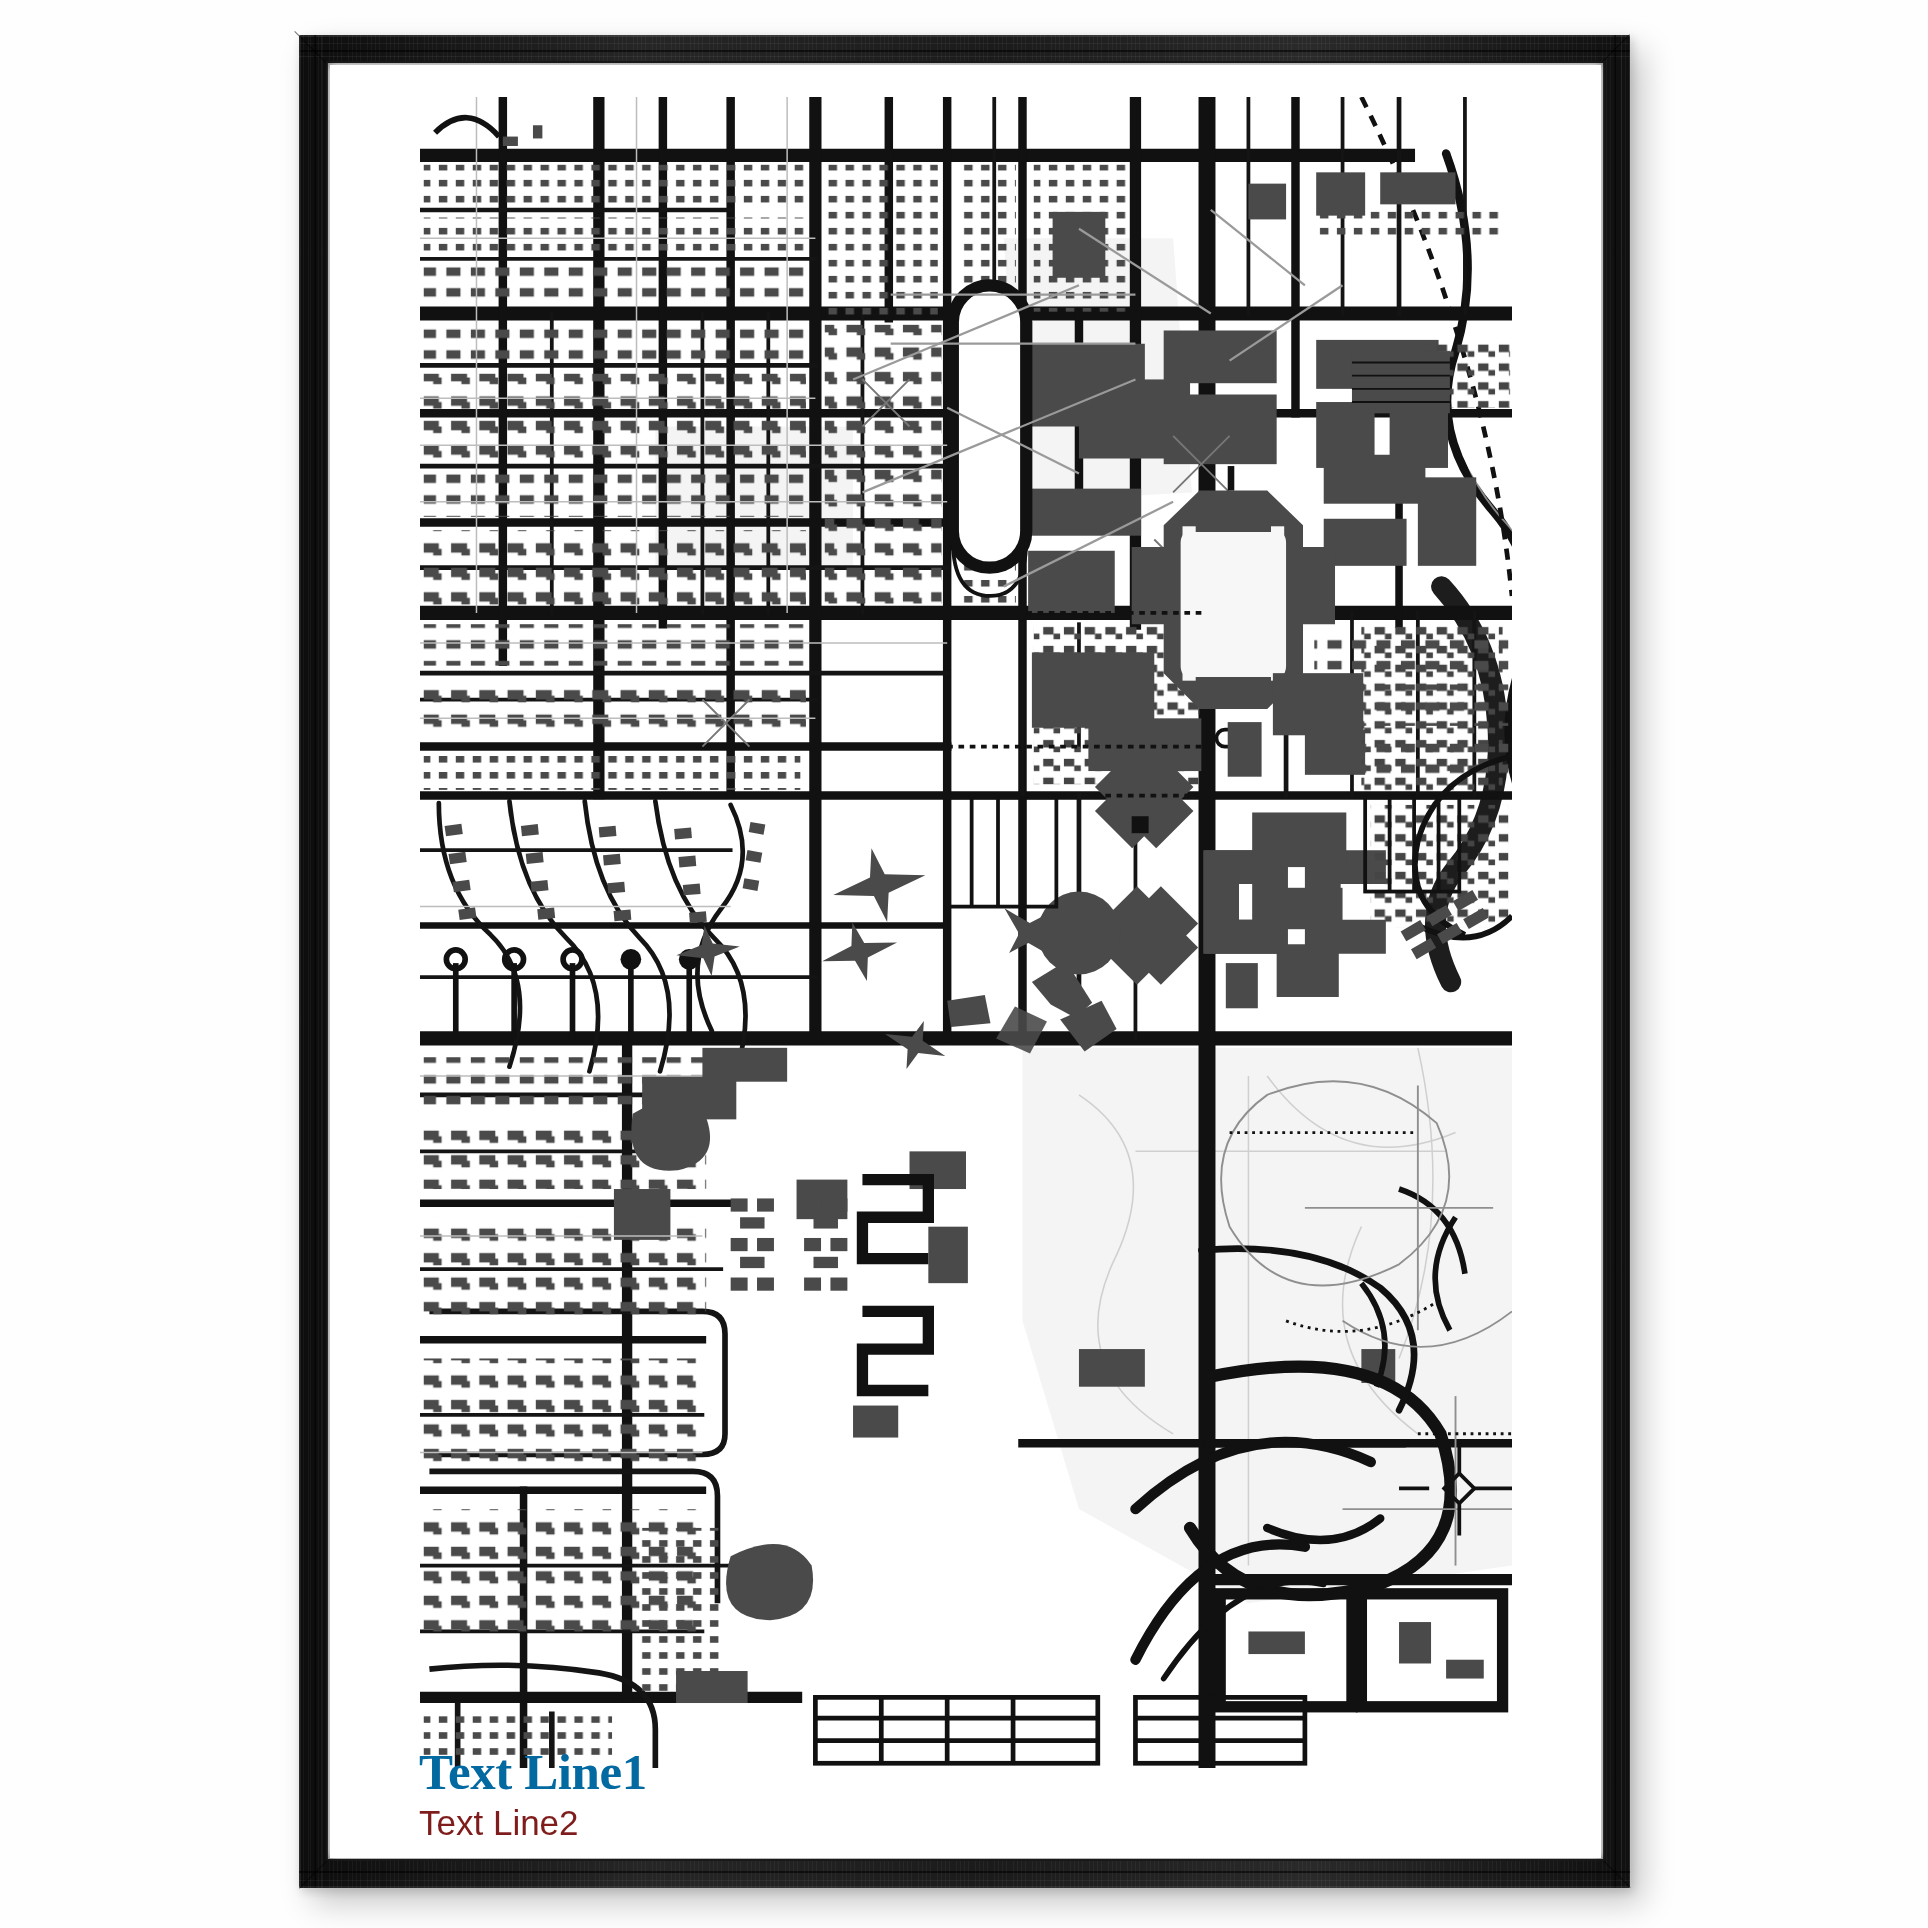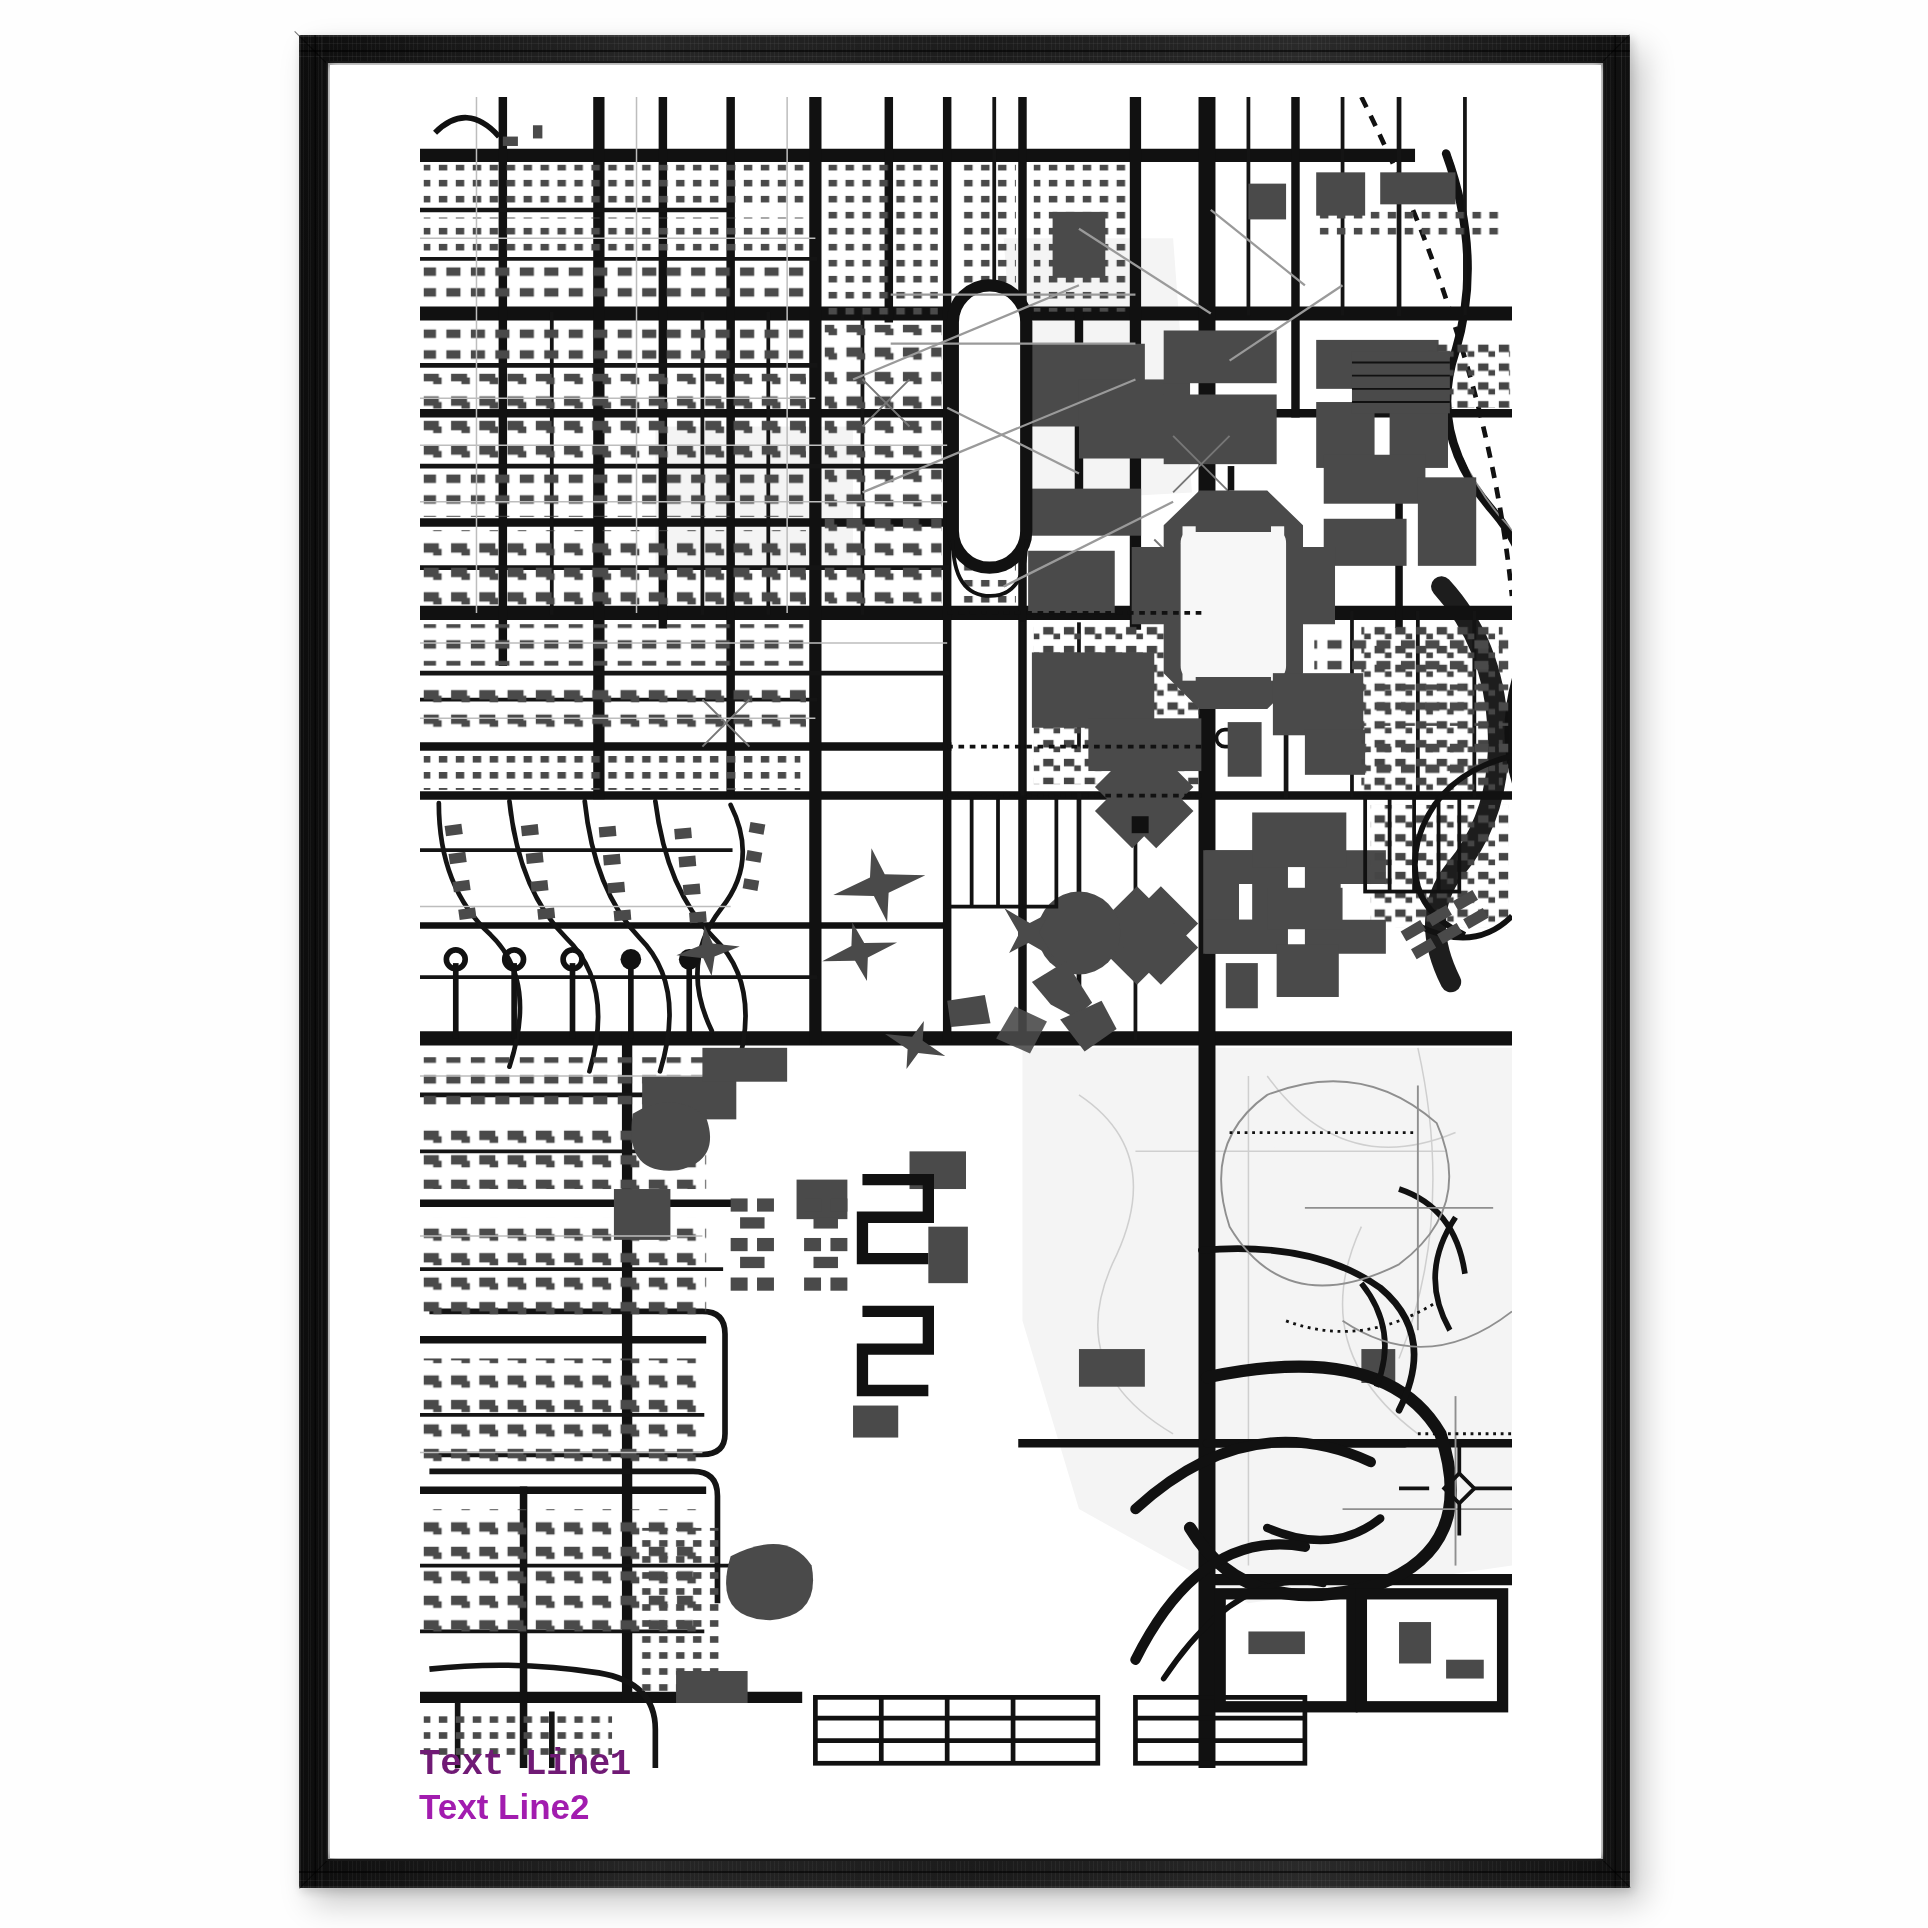--- a/index.html
+++ b/index.html
@@ -59,34 +59,34 @@
   .map-wrap svg{display:block;}
 
   
   .caption{
     position:absolute;
     left:89px;
     top:1681px;
     width:942px;
   }
   .cap-line1{
-    font-family:Liberation Mono, monospace;
+    font-family:Liberation Serif, serif;
     font-weight:bold;
-    font-size:36px;
+    font-size:51px;
     line-height:1.04;
-    color:#701a75;
+    color:#0369a1;
     letter-spacing:-0.4px;
     white-space:nowrap;
   }
   .cap-line2{
     font-family:"Liberation Sans", sans-serif;
-    font-weight:bold;
+    font-weight:normal;
     font-size:35px;
     line-height:1.12;
-    color:#a21caf;
+    color:#7f1d1d;
     letter-spacing:0px;
     margin-top:3.8px;
     white-space:nowrap;
   }
 </style>
 </head>
 <body>
 
 <div id="stage">
 

